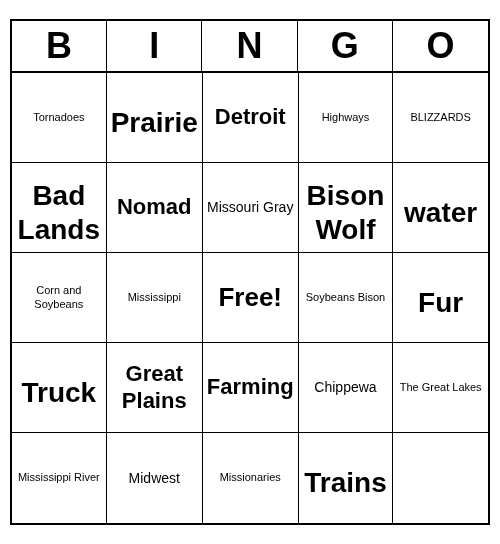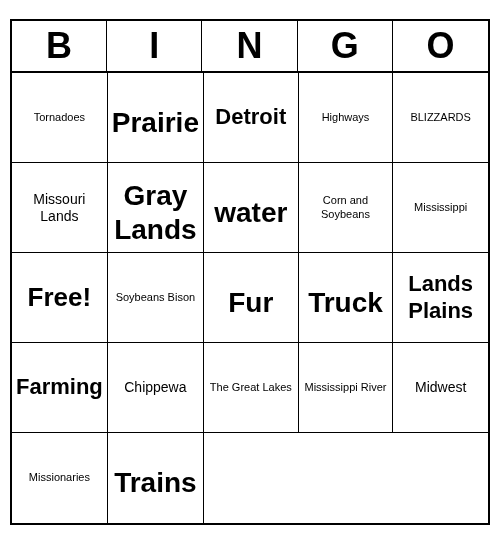--- a/index.html
+++ b/index.html
@@ -116,24 +116,30 @@
       <div class="bingo-cell">
         <span class="size-large">Detroit</span>
       </div>
       <div class="bingo-cell">
         <span class="size-small">Highways</span>
       </div>
       <div class="bingo-cell">
         <span class="size-small">BLIZZARDS</span>
       </div>
       <div class="bingo-cell">
-        <span class="size-medium">Missouri Lands</span>
+        <span class="size-xlarge">Bad Lands</span>
       </div>
       <div class="bingo-cell">
-        <span class="size-xlarge">Gray Lands</span>
+        <span class="size-large">Nomad</span>
+      </div>
+      <div class="bingo-cell">
+        <span class="size-medium">Missouri Gray</span>
+      </div>
+      <div class="bingo-cell">
+        <span class="size-xlarge">Bison Wolf</span>
       </div>
       <div class="bingo-cell">
         <span class="size-xlarge">water</span>
       </div>
       <div class="bingo-cell">
         <span class="size-small">Corn and Soybeans</span>
       </div>
       <div class="bingo-cell">
         <span class="size-small">Mississippi</span>
       </div>
@@ -143,21 +149,21 @@
       <div class="bingo-cell">
         <span class="size-small">Soybeans Bison</span>
       </div>
       <div class="bingo-cell">
         <span class="size-xlarge">Fur</span>
       </div>
       <div class="bingo-cell">
         <span class="size-xlarge">Truck</span>
       </div>
       <div class="bingo-cell">
-        <span class="size-large">Lands Plains</span>
+        <span class="size-large">Great Plains</span>
       </div>
       <div class="bingo-cell">
         <span class="size-large">Farming</span>
       </div>
       <div class="bingo-cell">
         <span class="size-medium">Chippewa</span>
       </div>
       <div class="bingo-cell">
         <span class="size-small">The Great Lakes</span>
       </div>

